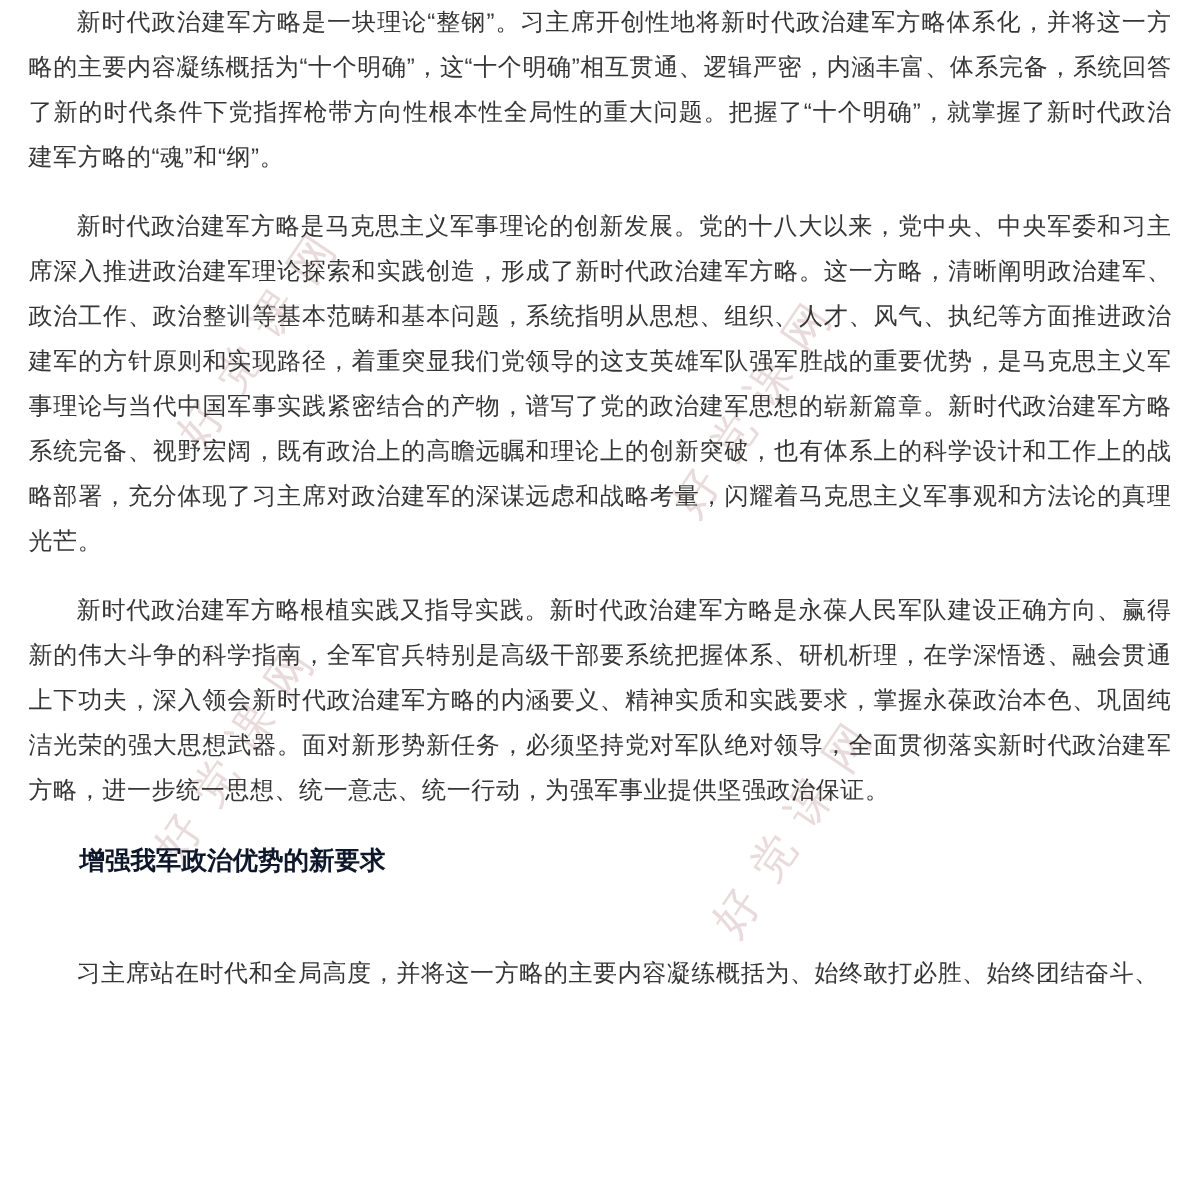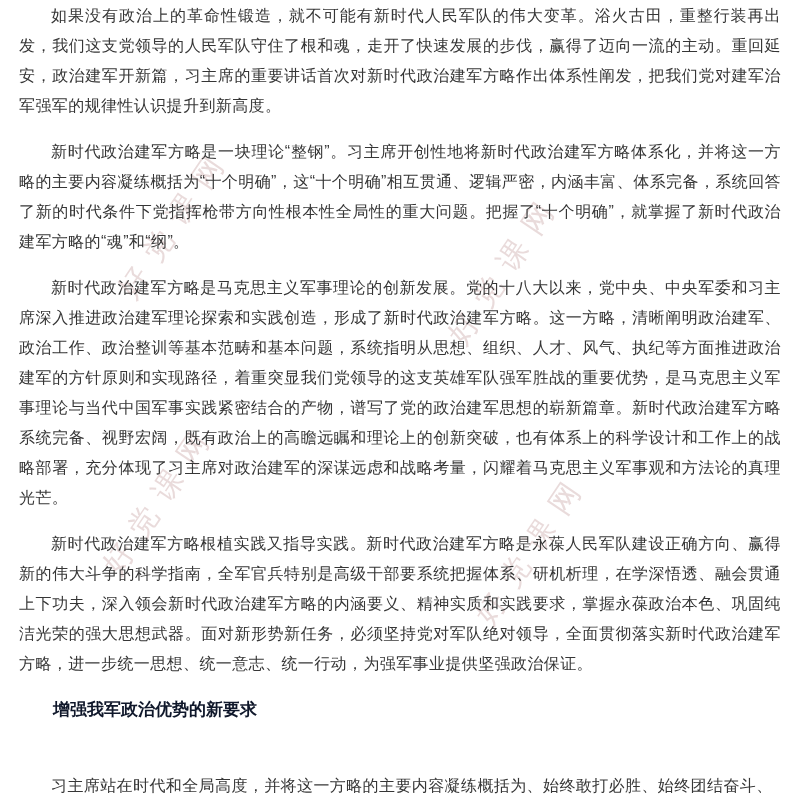--- a/index.html
+++ b/index.html
@@ -68,21 +68,20 @@
 <div class="page">
 
   <div class="watermark-layer">
     <span class="wm" style="left:175px; top:222px;">好党课网</span>
     <span class="wm" style="left:505px; top:268px;">好党课网</span>
     <span class="wm" style="left:160px; top:498px;">好党课网</span>
     <span class="wm" style="left:532px; top:548px;">好党课网</span>
   </div>
 
   <div class="content">
-    <p class="para">如果没有政治上的革命性锻造，就不可能有新时代人民军队的伟大变革。浴火古田，重整行装再出发，我们这支党领导的人民军队守住了根和魂，走开了快速发展的步伐，赢得了迈向一流的主动。重回延安，政治建军开新篇，习主席的重要讲话首次对新时代政治建军方略作出体系性阐发，把我们党对建军治军强军的规律性认识提升到新高度。</p>
     <p class="para">新时代政治建军方略是一块理论“整钢”。习主席开创性地将新时代政治建军方略体系化，并将这一方略的主要内容凝练概括为“十个明确”，这“十个明确”相互贯通、逻辑严密，内涵丰富、体系完备，系统回答了新的时代条件下党指挥枪带方向性根本性全局性的重大问题。把握了“十个明确”，就掌握了新时代政治建军方略的“魂”和“纲”。</p>
     <p class="para">新时代政治建军方略是马克思主义军事理论的创新发展。党的十八大以来，党中央、中央军委和习主席深入推进政治建军理论探索和实践创造，形成了新时代政治建军方略。这一方略，清晰阐明政治建军、政治工作、政治整训等基本范畴和基本问题，系统指明从思想、组织、人才、风气、执纪等方面推进政治建军的方针原则和实现路径，着重突显我们党领导的这支英雄军队强军胜战的重要优势，是马克思主义军事理论与当代中国军事实践紧密结合的产物，谱写了党的政治建军思想的崭新篇章。新时代政治建军方略系统完备、视野宏阔，既有政治上的高瞻远瞩和理论上的创新突破，也有体系上的科学设计和工作上的战略部署，充分体现了习主席对政治建军的深谋远虑和战略考量，闪耀着马克思主义军事观和方法论的真理光芒。</p>
     <p class="para">新时代政治建军方略根植实践又指导实践。新时代政治建军方略是永葆人民军队建设正确方向、赢得新的伟大斗争的科学指南，全军官兵特别是高级干部要系统把握体系、研机析理，在学深悟透、融会贯通上下功夫，深入领会新时代政治建军方略的内涵要义、精神实质和实践要求，掌握永葆政治本色、巩固纯洁光荣的强大思想武器。面对新形势新任务，必须坚持党对军队绝对领导，全面贯彻落实新时代政治建军方略，进一步统一思想、统一意志、统一行动，为强军事业提供坚强政治保证。</p>
     <h2 class="section-heading">增强我军政治优势的新要求</h2>
     <p class="para">习主席站在时代和全局高度，并将这一方略的主要内容凝练概括为、始终敢打必胜、始终团结奋斗、</p>
   </div>
 
 </div>
 
 </body></html>

